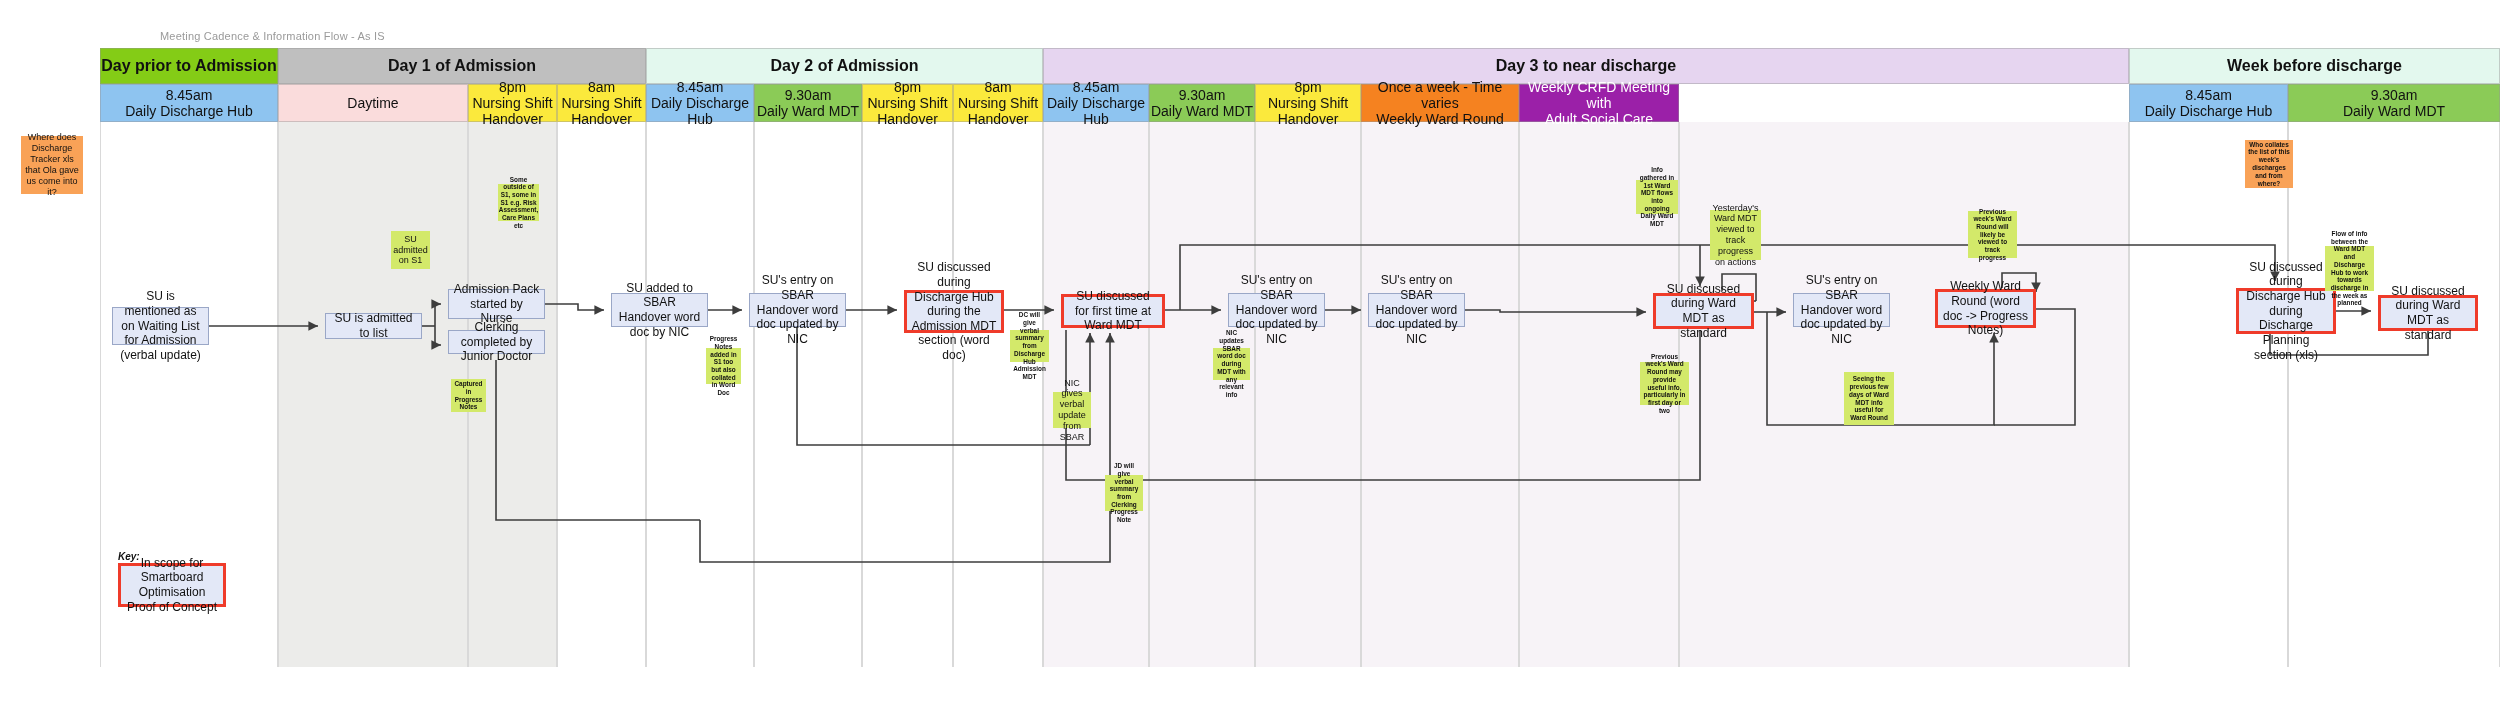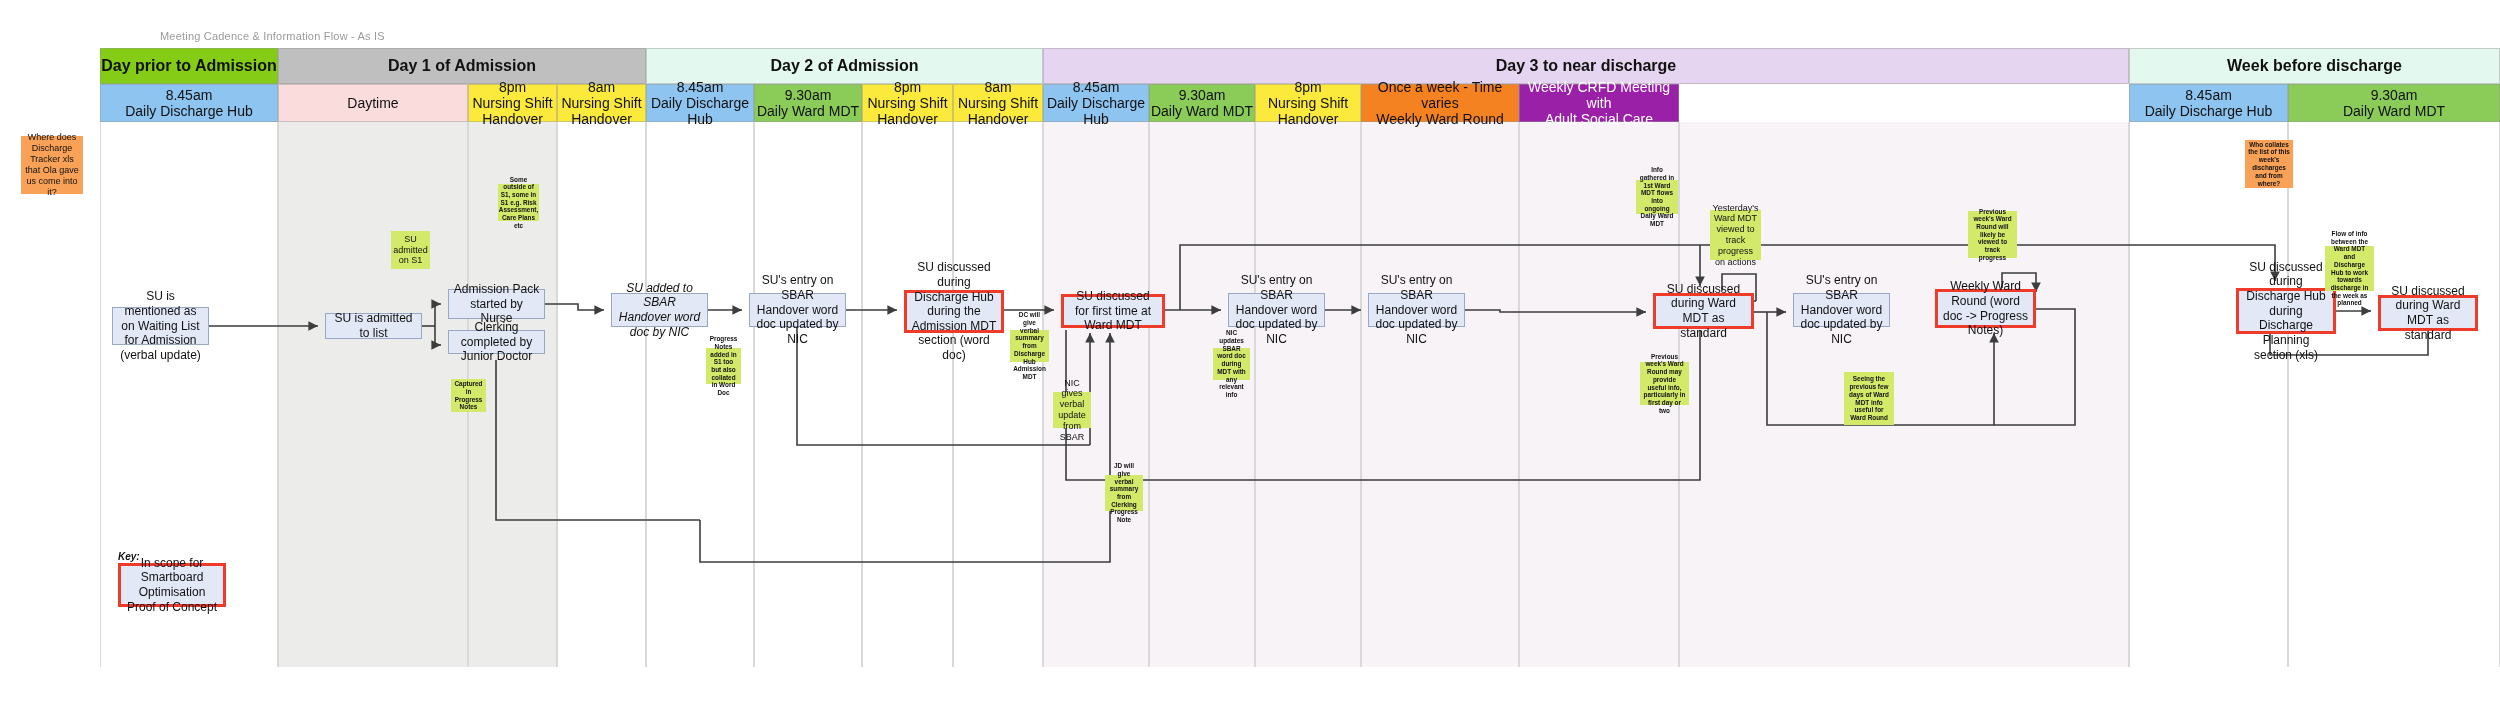--- a/index.html
+++ b/index.html
@@ -293,21 +293,21 @@
 
       <path class="lk" d="M2428,331 L2428,355 L2270,355 L2270,334"></path>
     </g>
   </svg>
 
   <div id="nodes-layer">
       <div class="node" style="left: 112px; top: 307px; width: 97px; height: 38px;">SU is mentioned as on Waiting List for Admission (verbal update)</div>
       <div class="node" style="left: 325px; top: 313px; width: 97px; height: 26px;">SU is admitted to list</div>
       <div class="node" style="left: 448px; top: 289px; width: 97px; height: 30px;">Admission Pack started by Nurse</div>
       <div class="node" style="left: 448px; top: 330px; width: 97px; height: 14px;">Clerking completed by Junior Doctor</div>
-      <div class="node" style="left: 611px; top: 293px; width: 97px; height: 34px; font-style: italic;">SU added to SBAR Handover word doc by NIC</div>
+      <div class="node" style="left: 611px; top: 293px; width: 97px; height: 34px;">SU added to SBAR Handover word doc by NIC</div>
       <div class="node" style="left: 749px; top: 293px; width: 97px; height: 34px;">SU's entry on SBAR Handover word doc updated by NIC</div>
       <div class="node hl" style="left: 904px; top: 290px; width: 100px; height: 43px;">SU discussed during Discharge Hub during the Admission MDT section (word doc)</div>
       <div class="node hl" style="left: 1061px; top: 294px; width: 104px; height: 34px;">SU discussed for first time at Ward MDT</div>
       <div class="node" style="left: 1228px; top: 293px; width: 97px; height: 34px;">SU's entry on SBAR Handover word doc updated by NIC</div>
       <div class="node" style="left: 1368px; top: 293px; width: 97px; height: 34px;">SU's entry on SBAR Handover word doc updated by NIC</div>
       <div class="node hl" style="left: 1653px; top: 293px; width: 101px; height: 36px;">SU discussed during Ward MDT as standard</div>
       <div class="node" style="left: 1793px; top: 293px; width: 97px; height: 34px;">SU's entry on SBAR Handover word doc updated by NIC</div>
       <div class="node hl" style="left: 1935px; top: 289px; width: 101px; height: 39px;">Weekly Ward Round (word doc -&gt; Progress Notes)</div>
       <div class="node hl" style="left: 2220px; top: 288px; width: 100px; height: 46px; margin-left: 16px;">SU discussed during Discharge Hub during Discharge Planning section (xls)</div>
       <div class="node hl" style="left: 2378px; top: 295px; width: 100px; height: 36px;">SU discussed during Ward MDT as standard</div>

